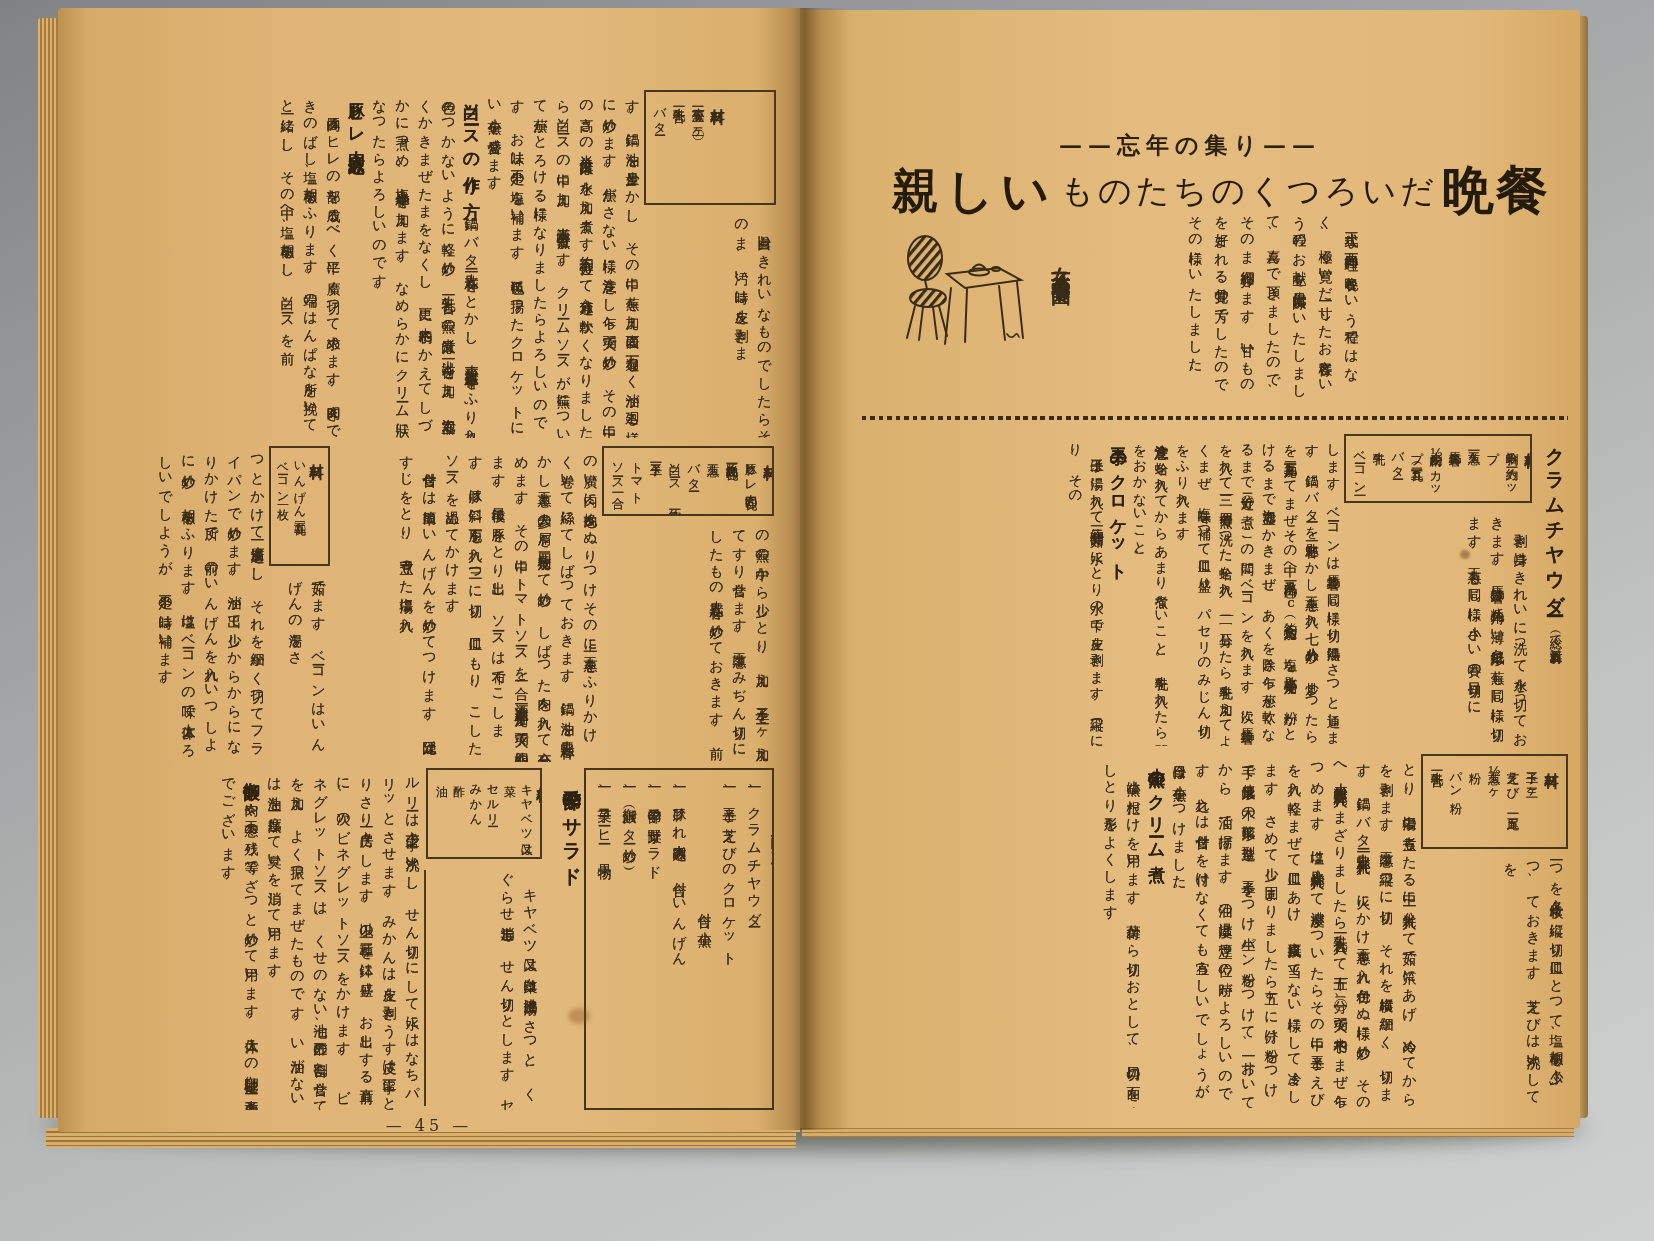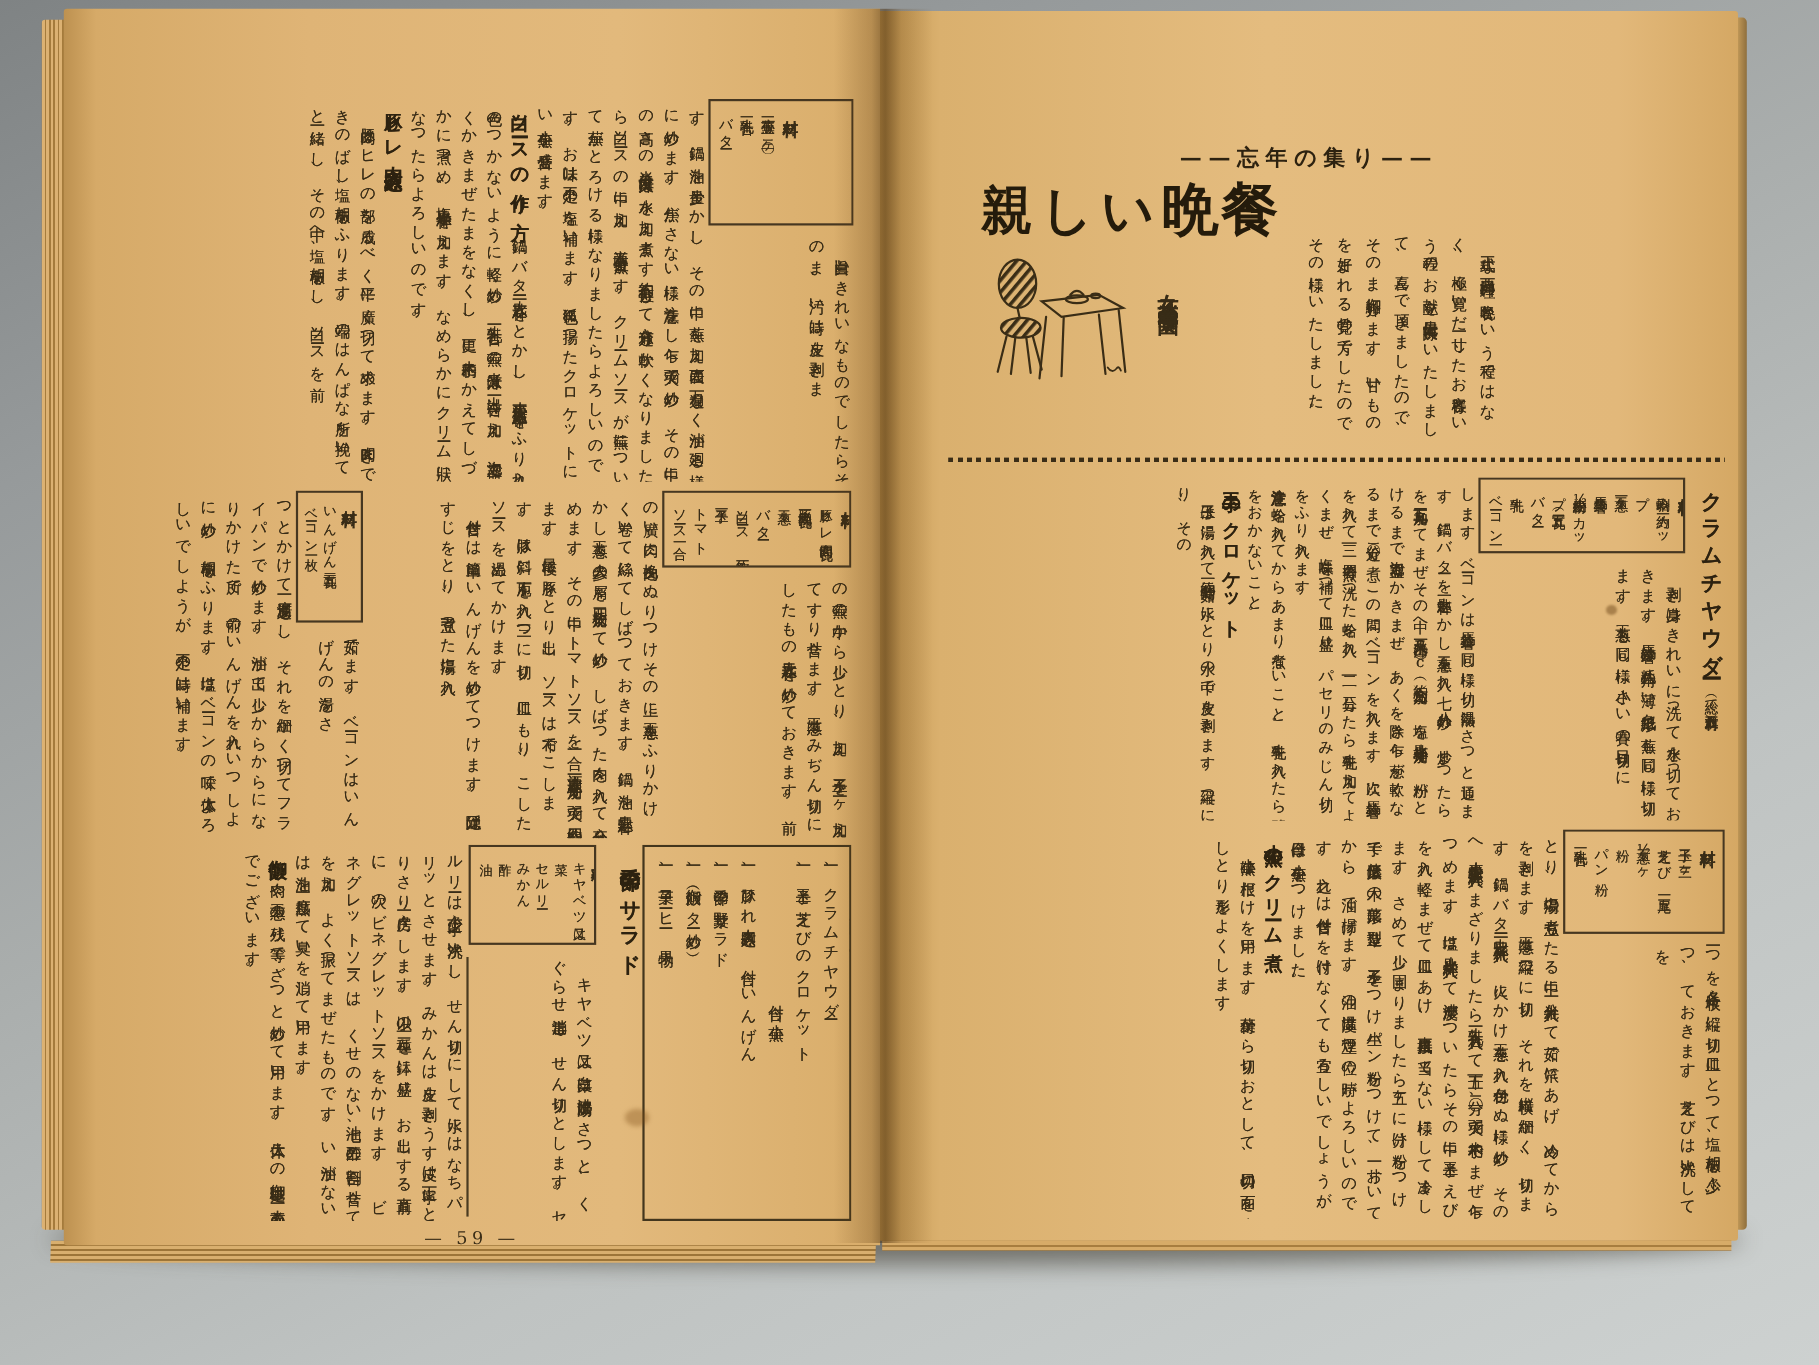--- a/index.html
+++ b/index.html
@@ -46,21 +46,21 @@
   .under{flex:1 1 auto;overflow:hidden;margin-top:4px;}
   .notehead{font-weight:bold;}
   .dashrule{position:absolute;height:4px;
     background:repeating-linear-gradient(90deg,#3a2d17 0 4.5px,rgba(0,0,0,0) 4.5px 8.5px);}
   .pagenum{position:absolute;width:100%;text-align:center;
     font-family:"DejaVu Serif","Liberation Serif",serif;font-size:16px;letter-spacing:4px;color:#3a2d17;}
   .vrule{flex:0 0 2px;background:#4a3b20;height:236px;margin-top:102px;}
 
   
   .kicker{position:absolute;left:180px;top:120px;width:420px;text-align:center;
-    font-weight:bold;font-size:20px;letter-spacing:6px;color:#2d2210;
+    font-weight:bold;font-size:23px;letter-spacing:6px;color:#2d2210;
     font-family:"DejaVu Serif","Liberation Serif",serif;}
   .titlerow{position:absolute;left:92px;top:146px;width:600px;display:flex;align-items:center;
     font-family:"DejaVu Serif","Liberation Serif",serif;color:#241b0b;white-space:nowrap;}
   .t-big{font-size:47px;font-weight:bold;letter-spacing:7px;}
   .t-mid{font-size:33px;letter-spacing:4px;margin:0 4px;}
   .t-big2{font-size:52px;font-weight:bold;letter-spacing:2px;}
   .byline{position:absolute;left:250px;top:242px;height:150px;
     font-weight:bold;font-size:19px;letter-spacing:4px;}
   .intro{position:absolute;left:295px;top:196px;width:270px;height:192px;
     font-size:14px;line-height:26px;overflow:hidden;}
@@ -167,30 +167,31 @@
       </div>
       <div class="vtext under">　キヤベツ又は白菜は沸騰湯にさつと、くぐらせ消毒し、せん切りとします。セ</div>
     </div>
     <div class="vrule"></div>
     <div class="vtext main">
       <div class="para">ルリーは少々丁寧に水洗いし、せん切りにして水にはなちパリッとさせます。みかんは皮を剥きうす皮は丁寧にとりさり一房々々にします。以上の三種を鉢に盛り、お出しする直前に、次のビネグレットソースをかけます。　ビネグレットソースは、くせのない油七、酢三の割合に合せて塩を加え、よく振つてまぜたものです。いゝ油がない時は油を一度熱して臭いを消して用います。</div>
       <div class="para"><span class="shead">御飯</span><span>は肉や玉葱の残り等でざつと炒めて用います。大体この御馳走は一人前五〇〇円前後でございます。</span></div>
     </div>
   </div>
 
-  <div class="pagenum" style="top:1108px;">— 59 —</div>
+  <div class="pagenum" style="top:1108px;">— 45 —</div>
   <div class="stain" style="left:510px;top:1000px;width:22px;height:16px;background:rgba(122,74,20,.35);filter:blur(2px);"></div>
 </div>
 
 <div class="page page-right">
 
   <div class="kicker">——忘年の集り——</div>
 
   <div class="titlerow">
     <span class="t-big">親しい</span>
+    <span class="t-mid">ものたちのくつろいだ</span>
     <span class="t-big2">晩餐</span>
   </div>
 
   <div class="illo">
     <svg width="138" height="128" viewBox="0 0 138 128">
       <defs>
         <pattern id="st" patternUnits="userSpaceOnUse" width="7" height="7" patternTransform="rotate(40)">
           <rect width="3.2" height="7" fill="#3a2d16"></rect>
         </pattern>
       </defs>

